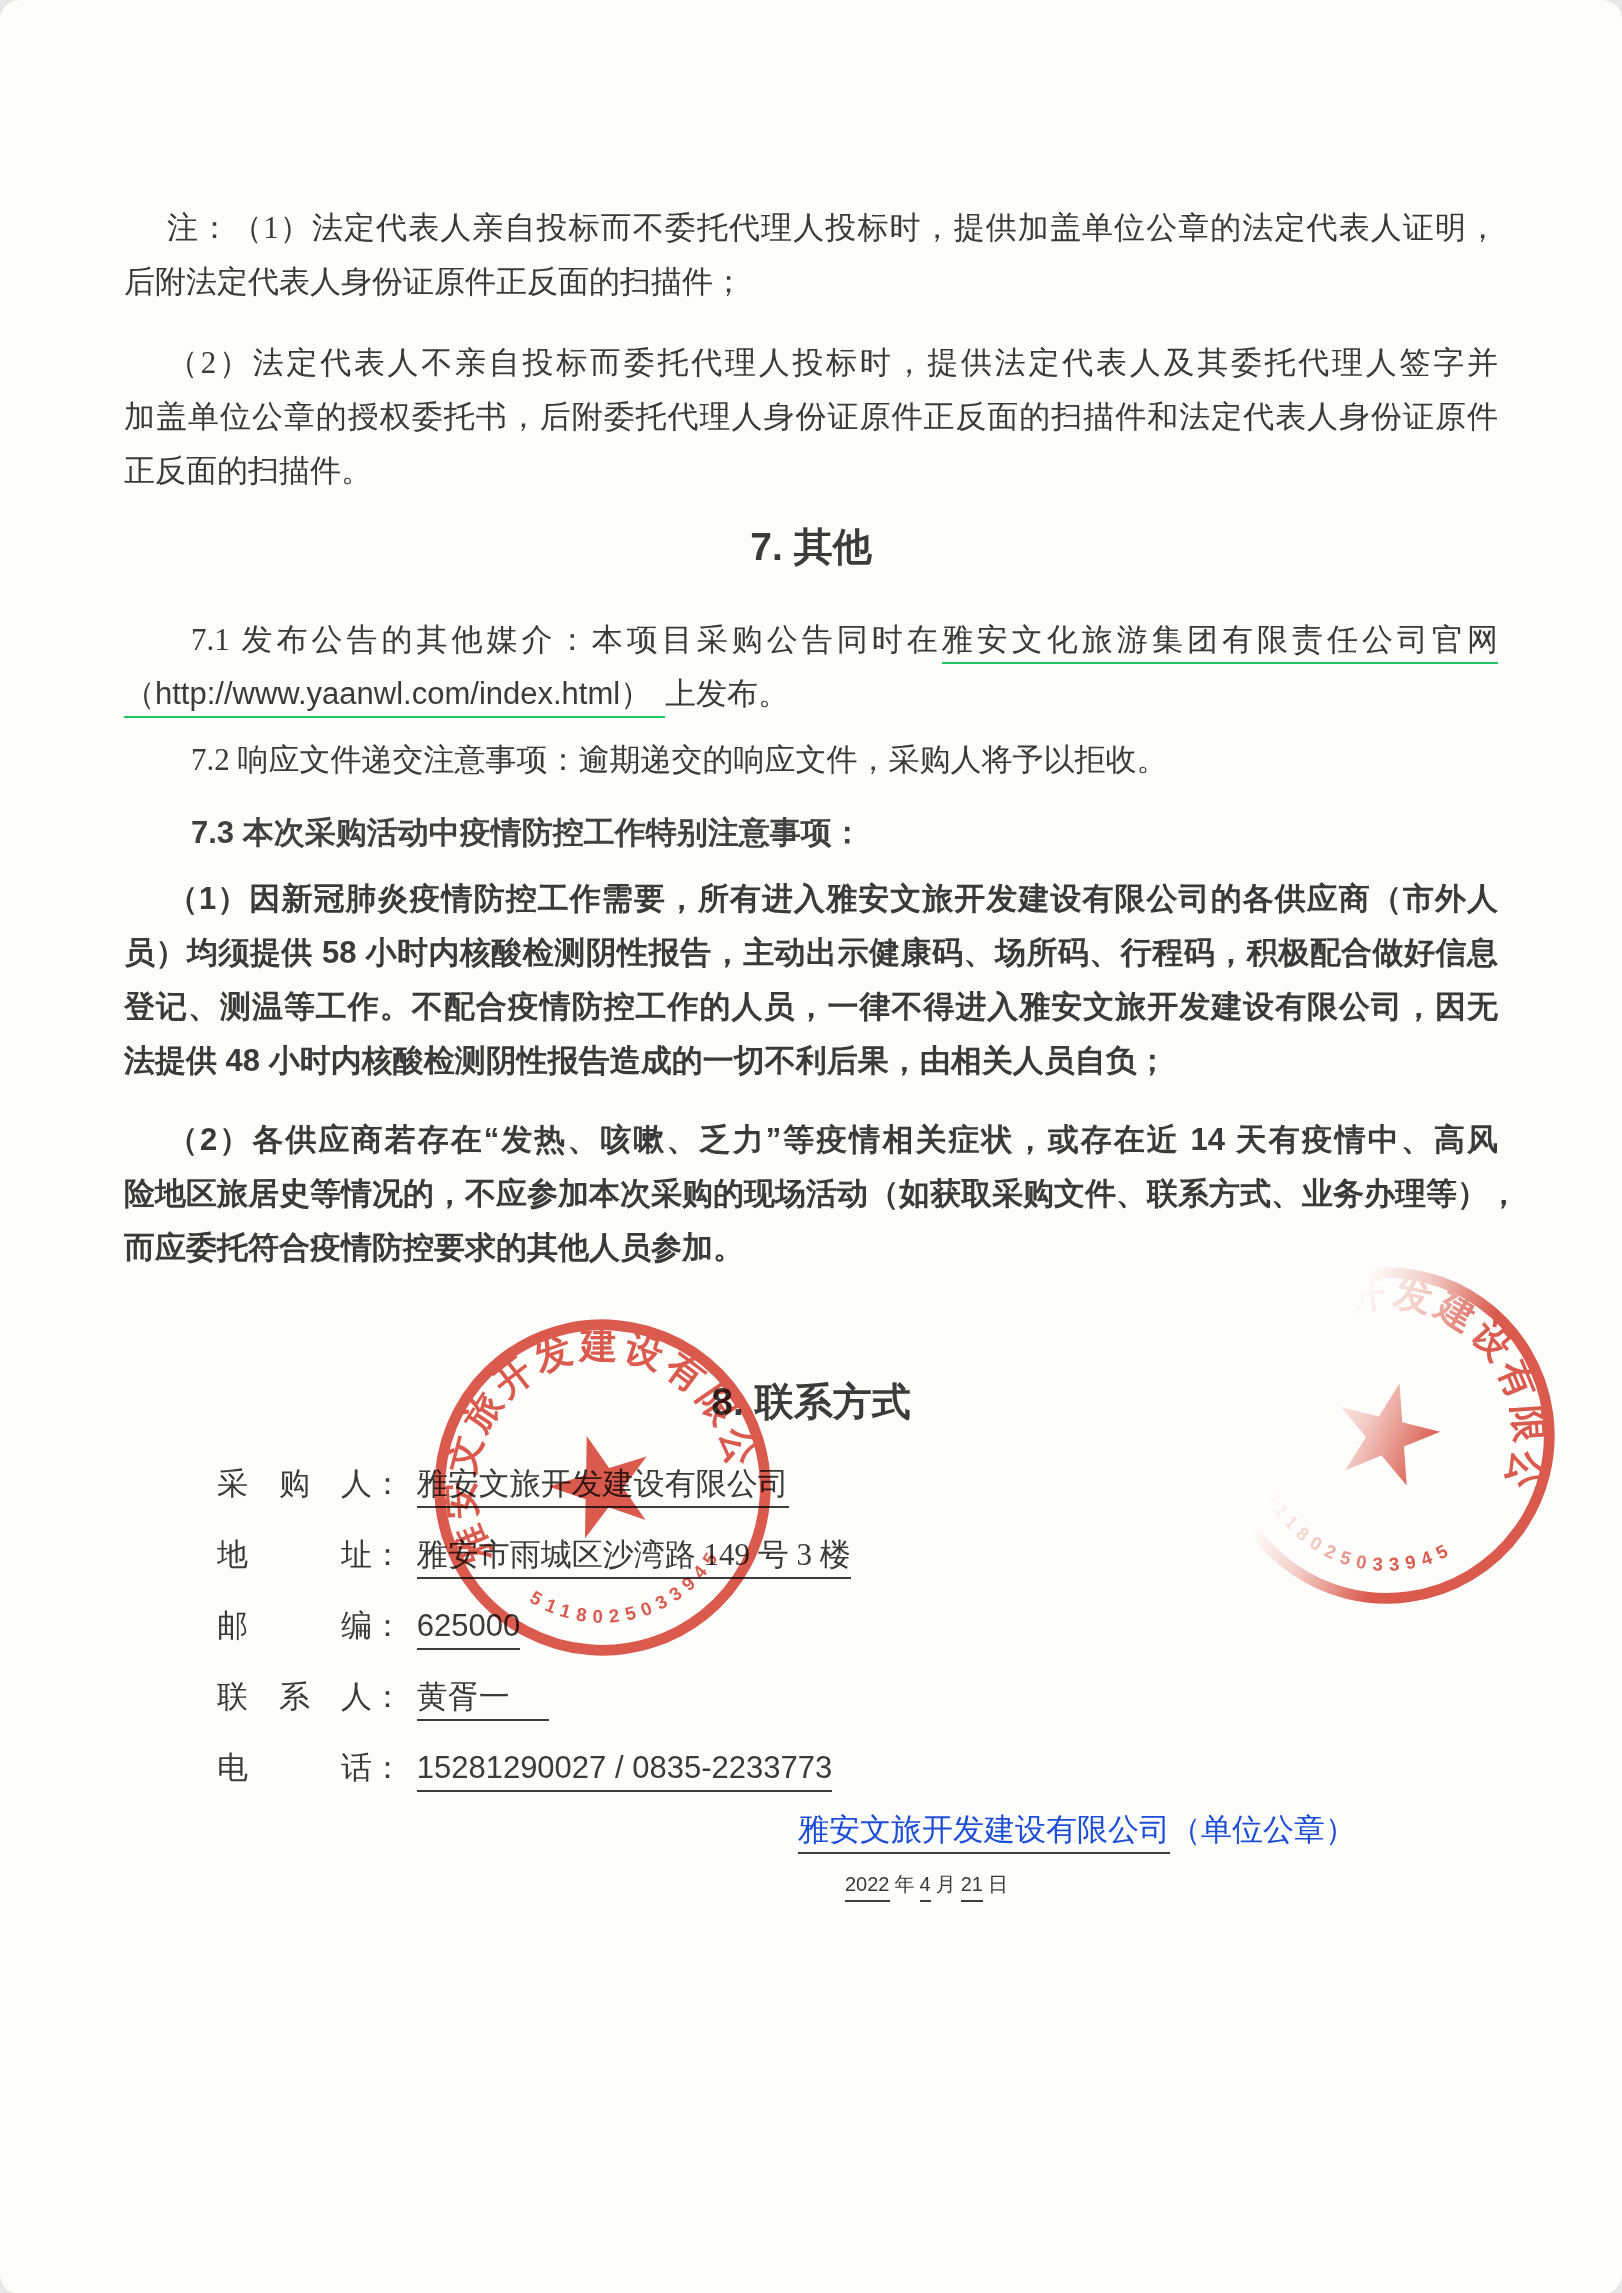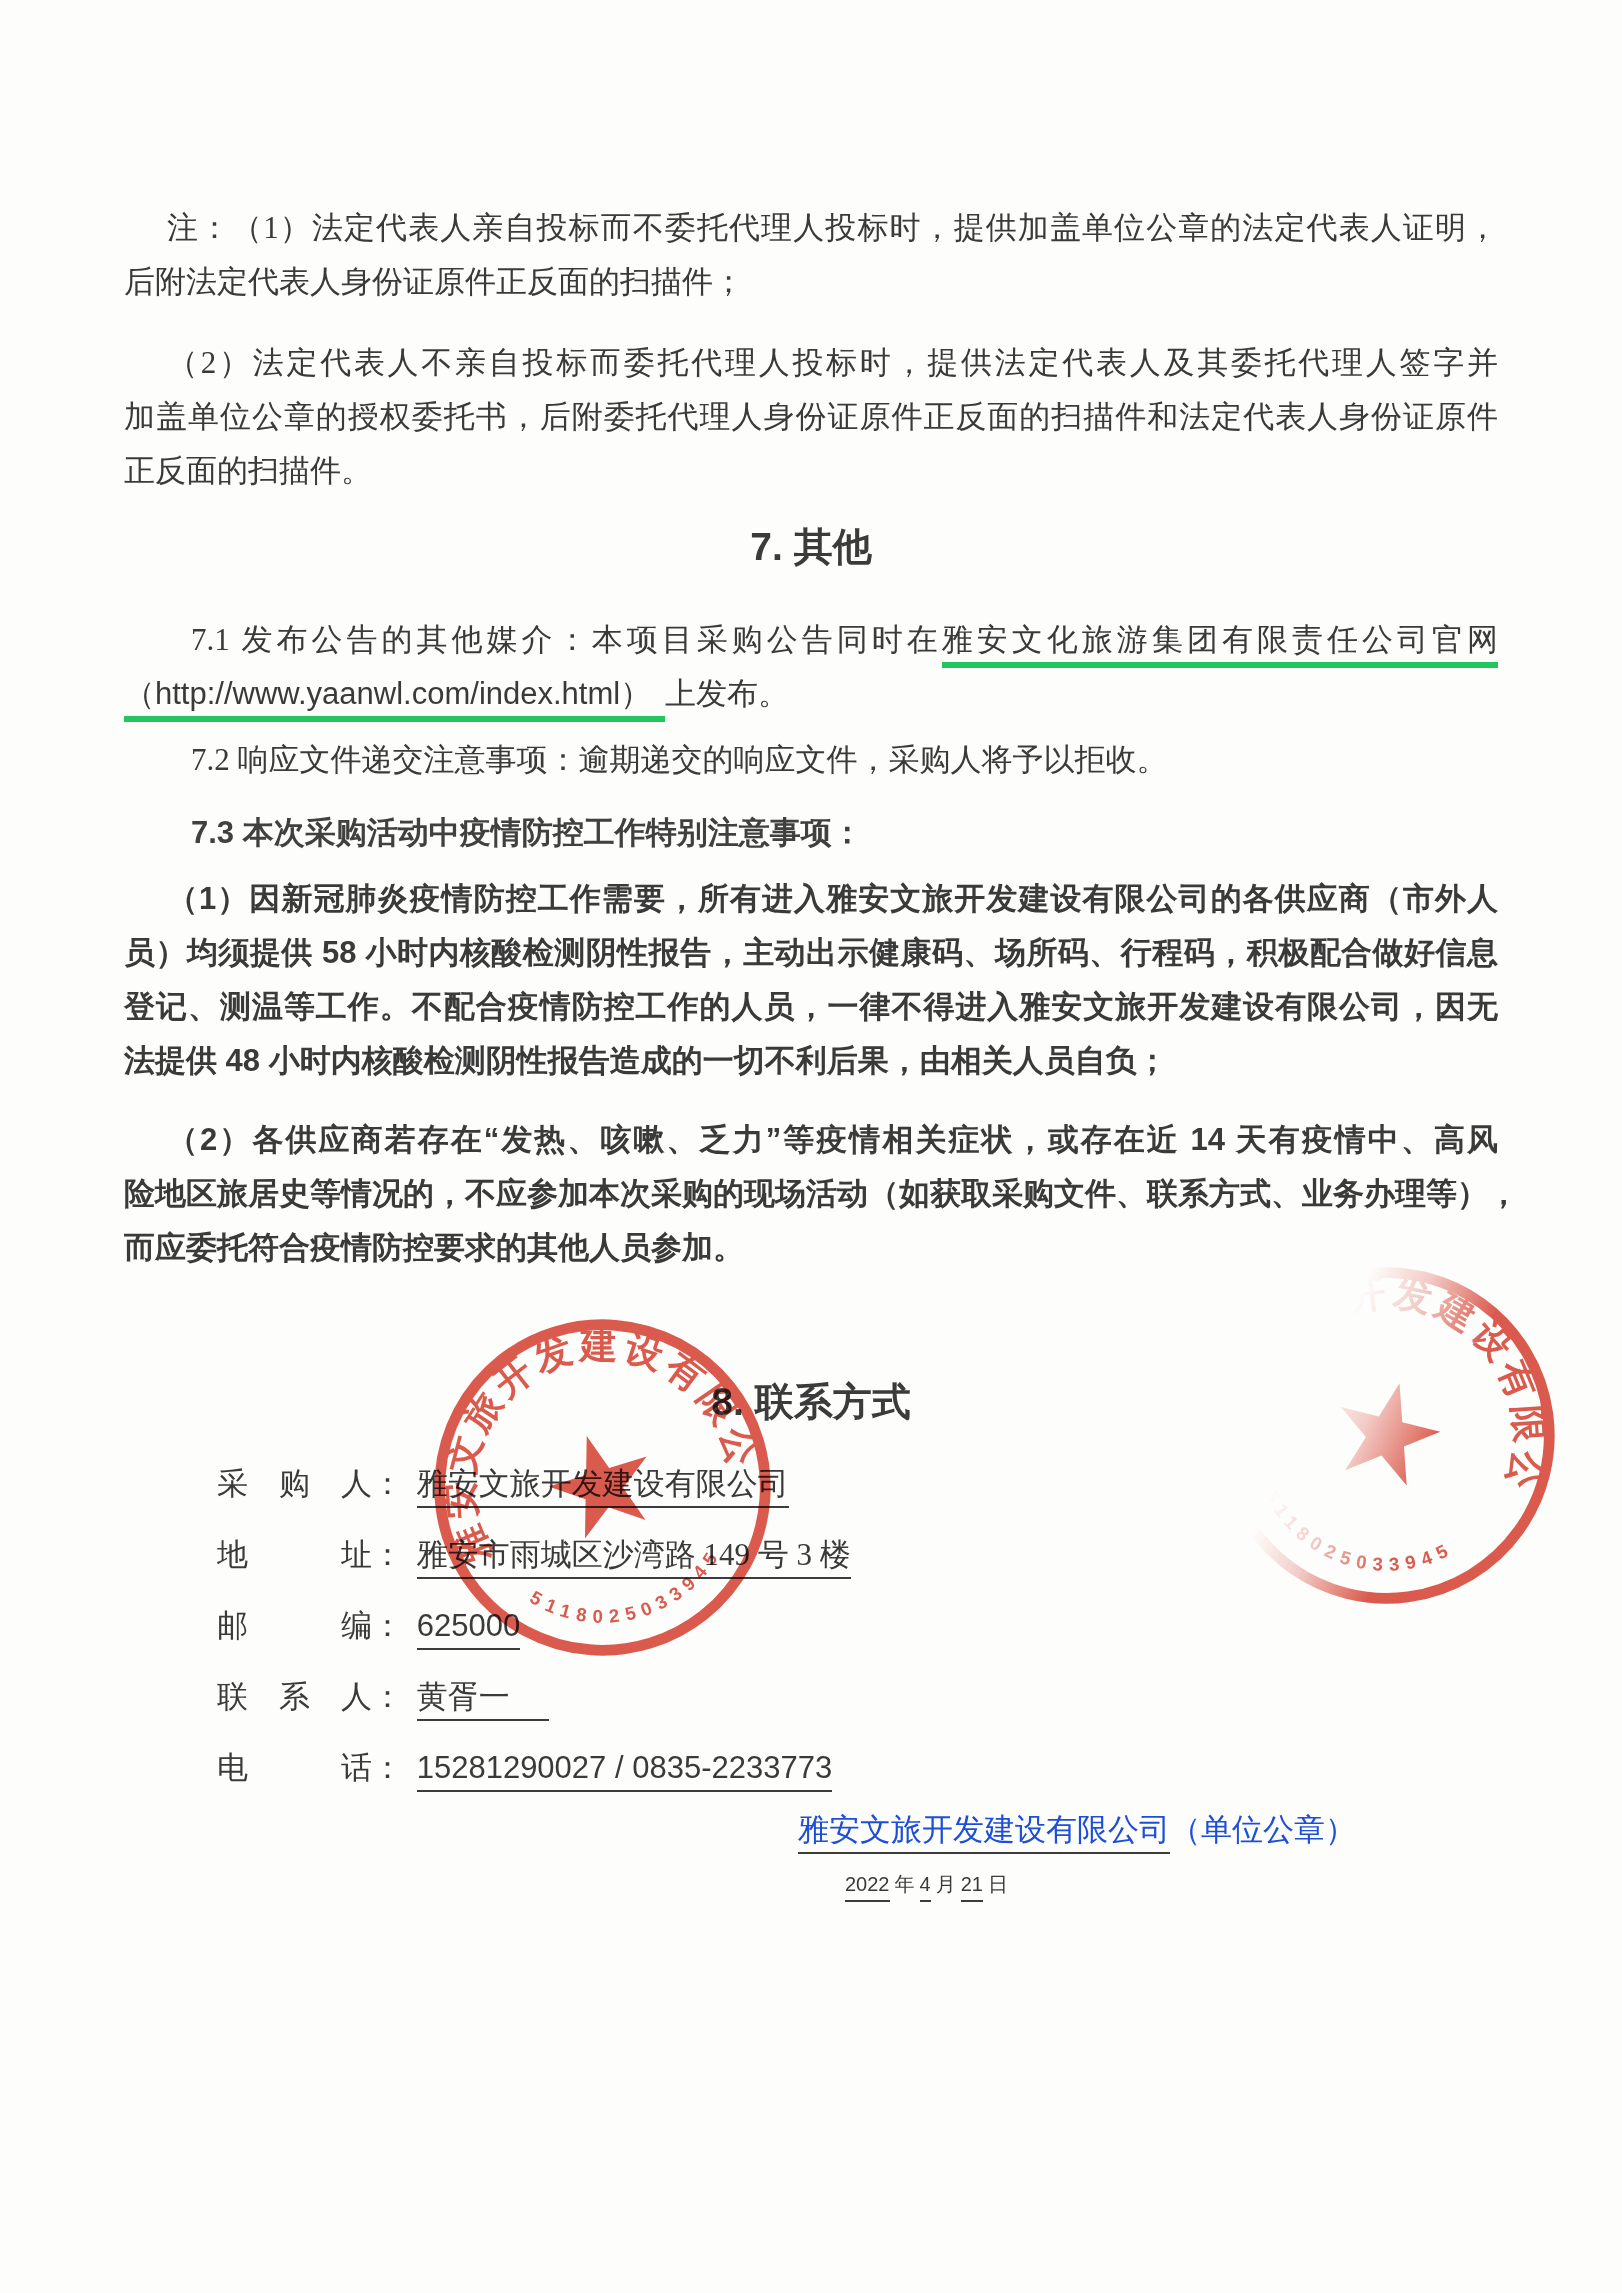--- a/index.html
+++ b/index.html
@@ -9,38 +9,39 @@
     font-family:"Liberation Serif","DejaVu Serif",serif;
   }
   .page{
     position:relative;
     width:1622px;height:2294px;
     background:#fdfdfb;
     box-sizing:border-box;
     padding:201px 124px 0 124px;
     color:#333;
     overflow:hidden;
+    border-radius:20px;
   }
   .line{
     height:54px;line-height:54px;
     font-size:31px;
     white-space:nowrap;
     color:#3a3a3a;
   }
   .j{text-align:justify;text-align-last:justify;text-justify:inter-character;}
   .ind1{padding-left:43px;}
   .ind2{padding-left:67px;}
   .hei{font-family:"Liberation Sans","DejaVu Sans",sans-serif;font-weight:600;color:#404040;}
   .sans{font-family:Liberation Sans, sans-serif;}
   .heading{
     font-family:"Liberation Sans","DejaVu Sans",sans-serif;
     font-weight:700;font-size:39px;color:#3b3b3b;
     height:54px;line-height:54px;margin:0;white-space:nowrap;text-align:center;
   }
-  .u{border-bottom:6px solid #22c55e;padding-bottom:4.9px;}
+  .u{border-bottom:2px solid #22c55e;padding-bottom:4.9px;}
   .u2{border-bottom:2px solid #3c3c3c;padding-bottom:4.9px;}
   .m-note2{margin-top:27.4px;}
   .m-h7{margin-top:21.6px;}
   .m-71{margin-top:39px;}
   .m-72{margin-top:11.8px;}
   .m-73{margin-top:19.6px;}
   .m-c1{margin-top:11.8px;}
   .m-c2{margin-top:24.5px;}
   .m-h8{margin-top:100px;}
   .m-ct{margin-top:19.6px;}

